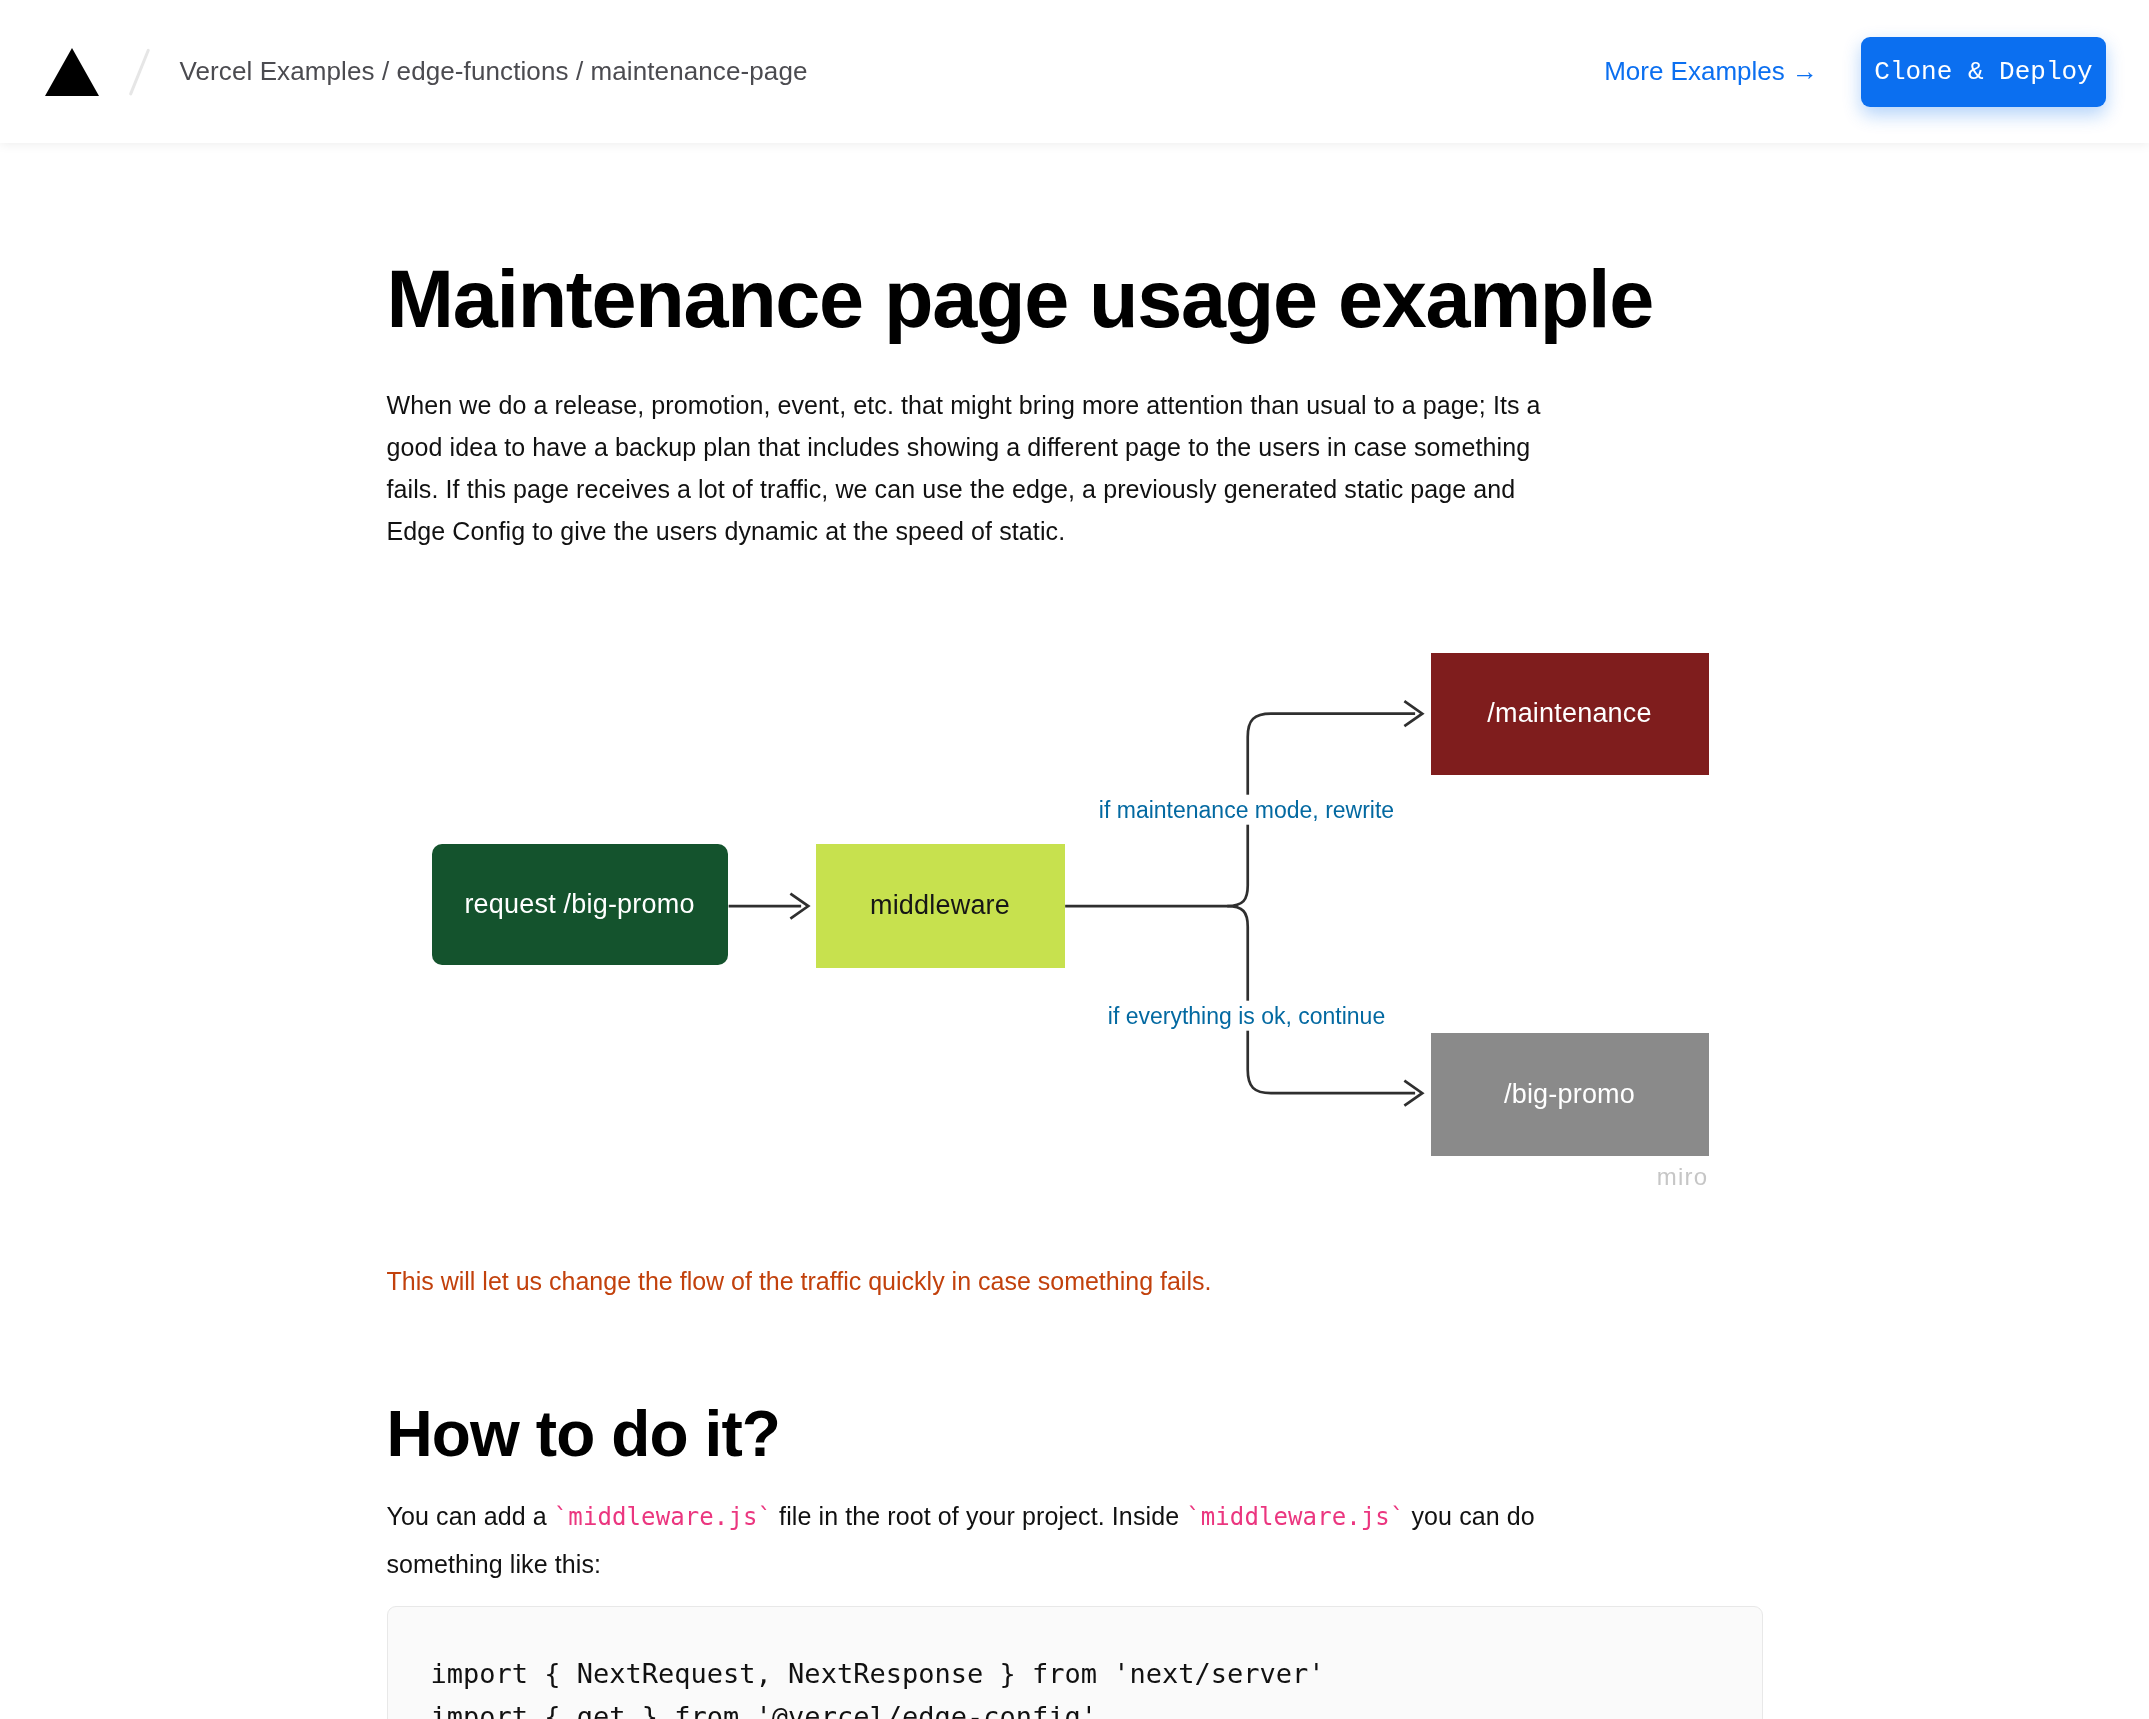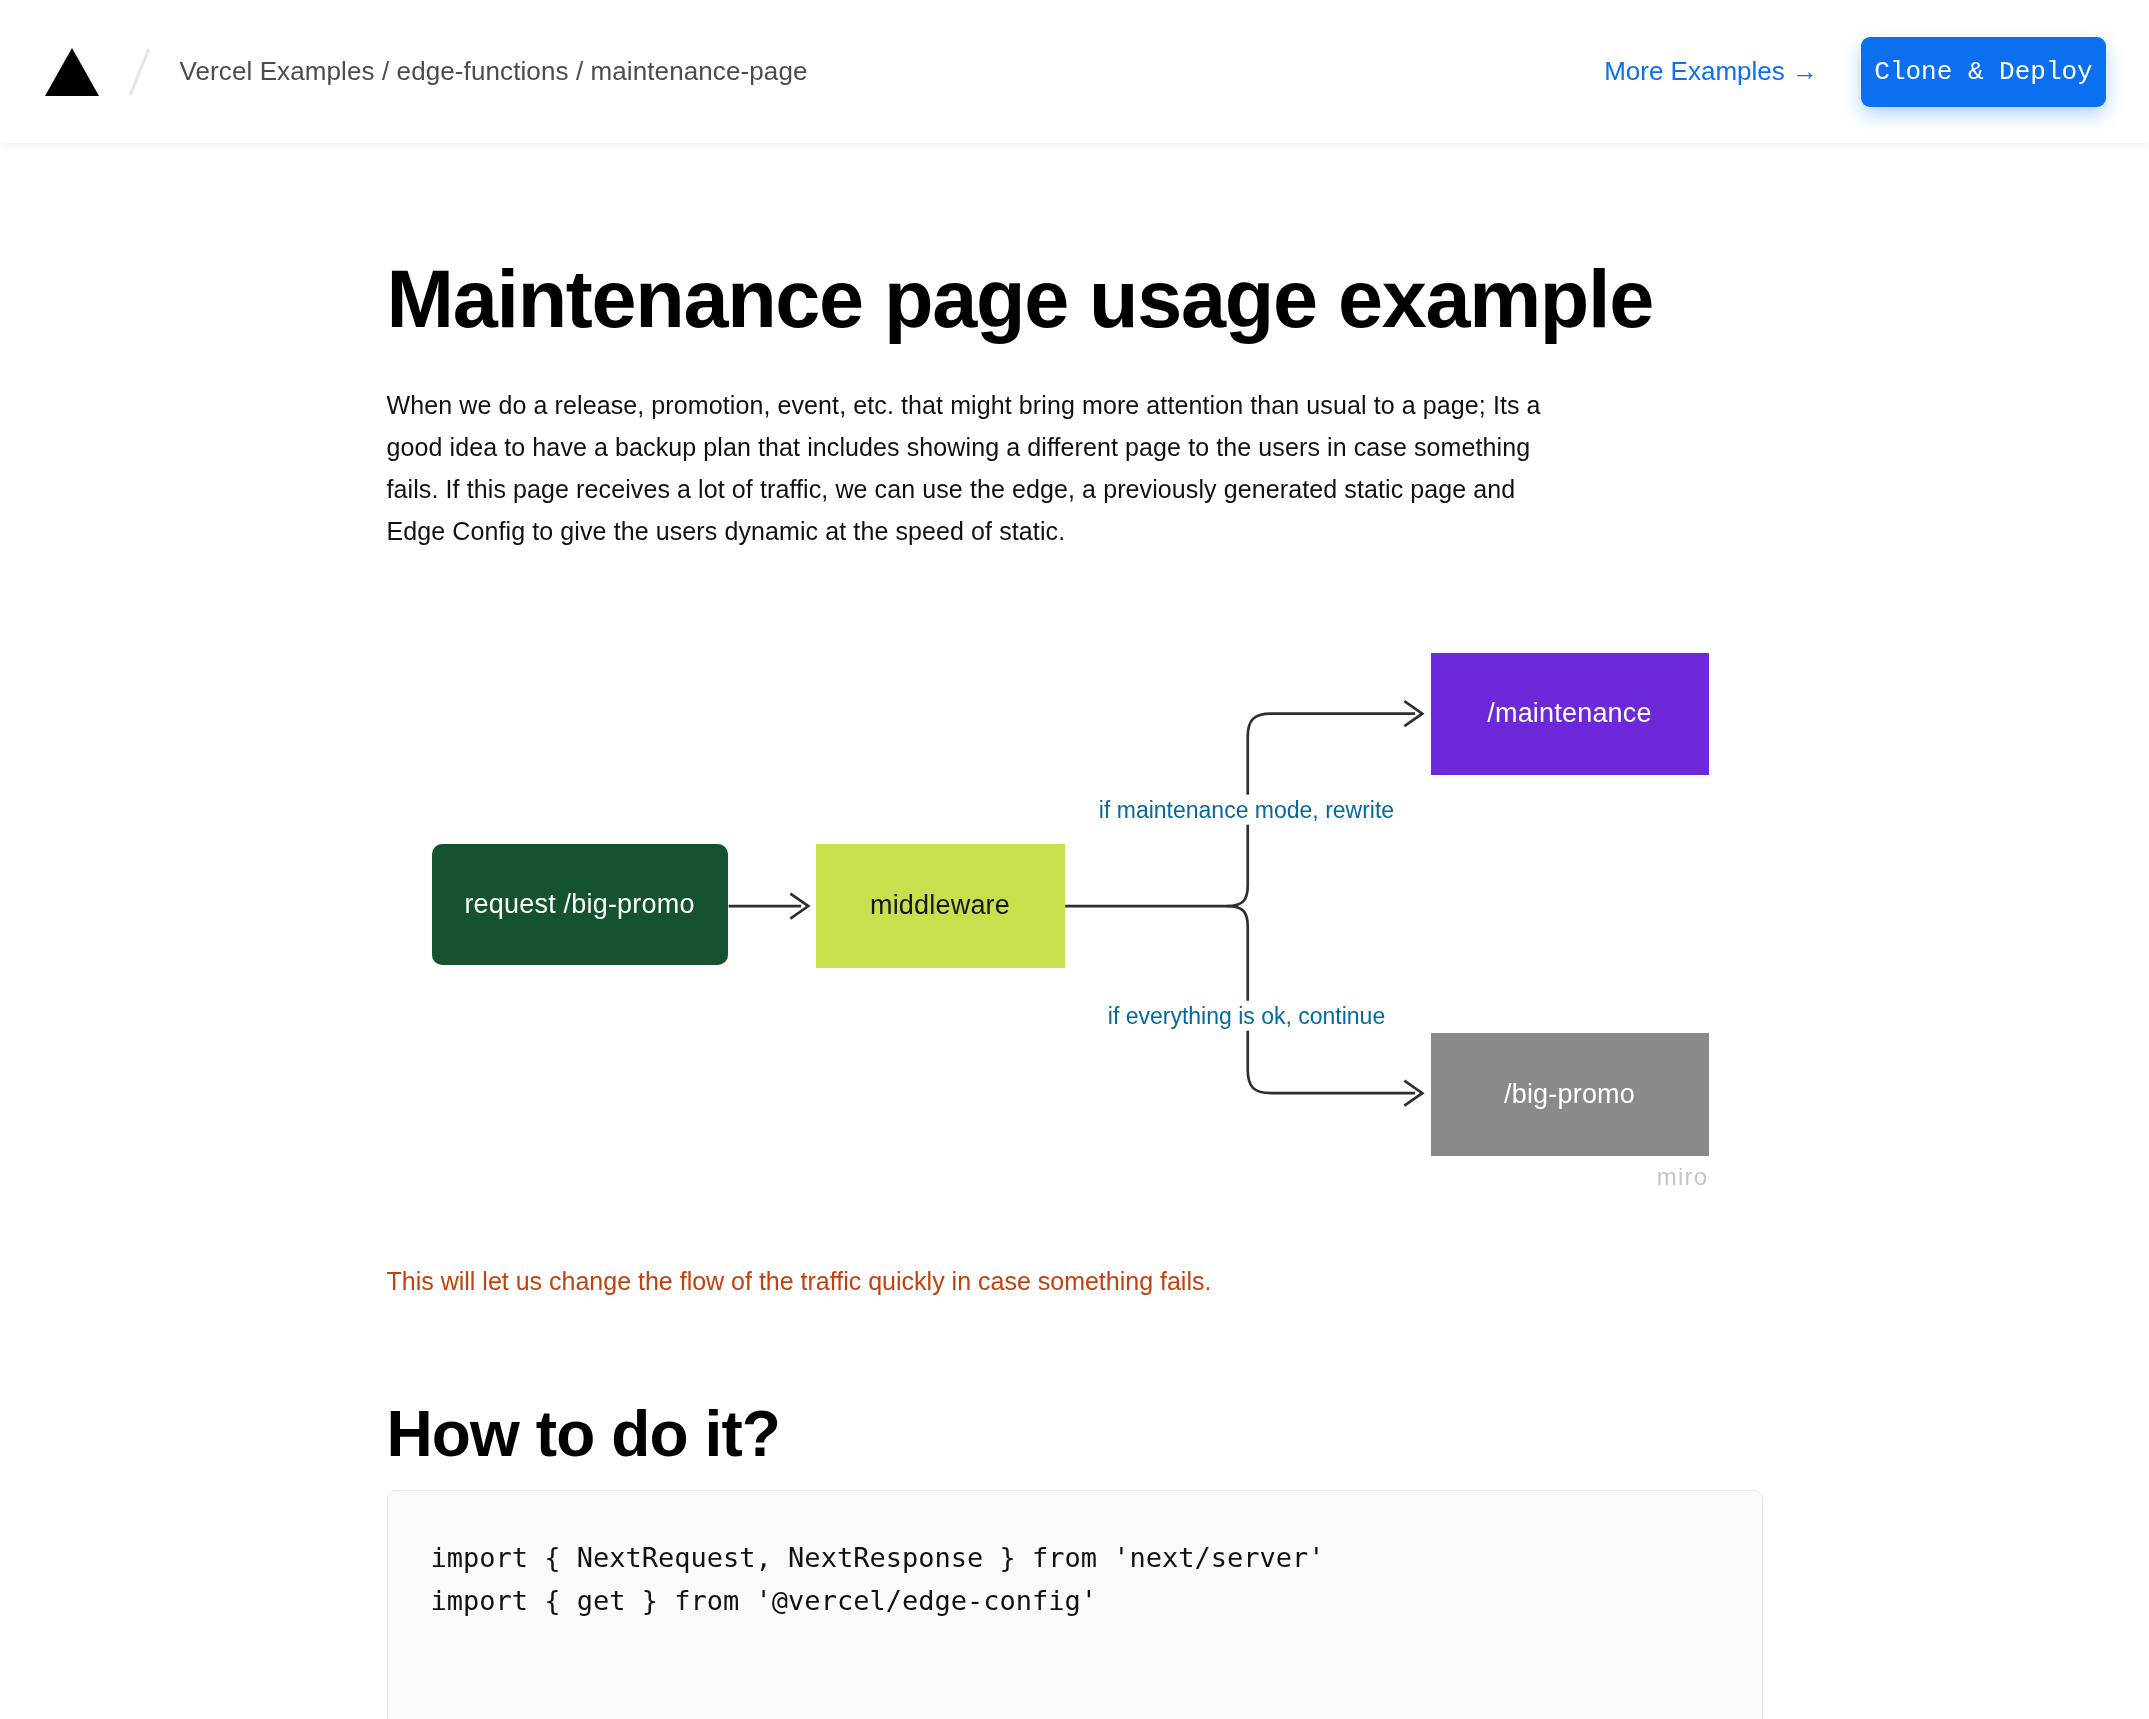--- a/index.html
+++ b/index.html
@@ -50,21 +50,21 @@
   .diagram svg { position:absolute; left:0; top:0; }
   .dnode {
     position:absolute; display:flex; align-items:center; justify-content:center;
     font-size:27px; letter-spacing:0.2px;
   }
   .node-request { left:45px; top:193px; width:296px; height:121px;
     background:#14532d; color:#fff; border-radius:10px; }
   .node-middleware { left:429px; top:193px; width:249px; height:124px;
     background:#c7e14e; color:#161616; }
   .node-maintenance { left:1044px; top:1.8px; width:278px; height:122px;
-    background:#6d28d9; color:#fff; }
+    background:#7f1d1d; color:#fff; }
   .node-bigpromo { left:1044px; top:382px; width:278px; height:123px;
     background:#8a8a8a; color:#fff; }
   .edge-label {
     position:absolute; transform:translate(-50%,-50%); background:#fff;
     padding:1.8px 9px; font-size:23px; color:#0369a1; white-space:nowrap;
   }
   .label-top { left:860px; top:159px; }
   .label-bottom { left:860px; top:365px; }
   .miro-mark {
     position:absolute; right:54px; top:512px; font-size:24px; font-weight:500;
@@ -139,18 +139,20 @@
     <div class="edge-label label-top">if maintenance mode, rewrite</div>
     <div class="edge-label label-bottom">if everything is ok, continue</div>
 
     <div class="miro-mark">miro</div>
   </div>
 
   <p class="after-text">This will let us change the flow of the traffic quickly in case something fails.</p>
 
   <h2 class="section-title">How to do it?</h2>
 
+  <p class="how-text"><span>You can add a </span><span class="inline-code">`middleware.js`</span><span> file in the root of your project. Inside </span><span class="inline-code">`middleware.js`</span><span> you can do
+something like this:</span></p>
 
   <pre class="code-block"><code>import { NextRequest, NextResponse } from 'next/server'
 import { get } from '@vercel/edge-config'</code></pre>
 
 </main>
 
 
 </body></html>

